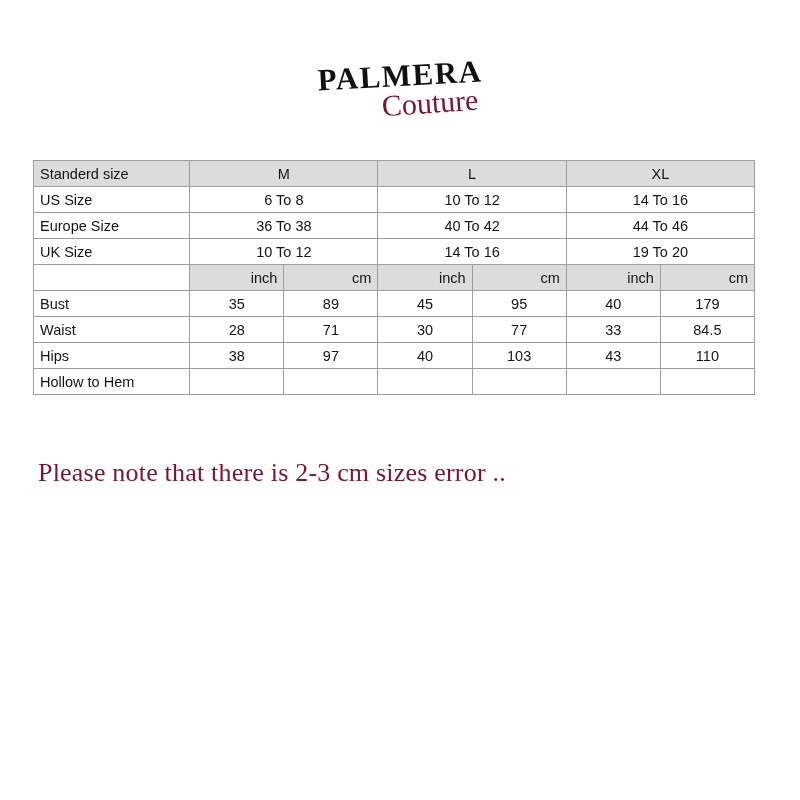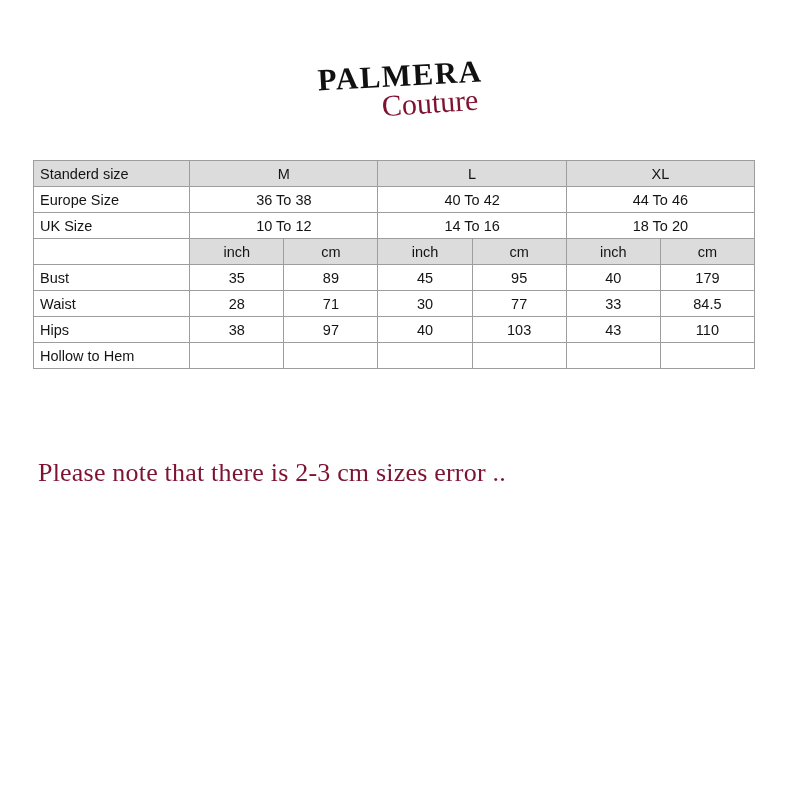--- a/index.html
+++ b/index.html
@@ -83,21 +83,21 @@
   }
   .c-center { text-align: center; }
   .hdr { background: #dcdcdc !important; }
   .hdr-blank {
     background: #ffffff !important;
     border-left: 1px solid #9d9d9d;
     border-top: 1px solid #9d9d9d;
     border-right: 1px solid #9d9d9d;
     border-bottom: 1px solid #9d9d9d;
   }
-  .sub-hdr { background: #dcdcdc !important; text-align: center; }
+  .sub-hdr { background: #dcdcdc !important; text-align: right; }
   .blank-cell { }
   col.c-label { width: 156px; }
   col.c-unit { width: 94px; }
 
   
   .note {
     position: absolute;
     left: 38px;
     top: 458px;
     font-family: "Liberation Serif", serif;
@@ -130,33 +130,39 @@
     </colgroup>
     <tbody>
 
       <tr>
         <td class="row-label hdr">Standerd size</td>
         <td class="c-center hdr" colspan="2">M</td>
         <td class="c-center hdr" colspan="2">L</td>
         <td class="c-center hdr" colspan="2">XL</td>
       </tr>
 
+      <tr>
+        <td class="row-label">US Size</td>
+        <td class="c-center" colspan="2">6 To 8</td>
+        <td class="c-center" colspan="2">10 To 12</td>
+        <td class="c-center" colspan="2">14 To 16</td>
+      </tr>
 
       <tr>
         <td class="row-label">Europe Size</td>
         <td class="c-center" colspan="2">36 To 38</td>
         <td class="c-center" colspan="2">40 To 42</td>
         <td class="c-center" colspan="2">44 To 46</td>
       </tr>
 
       <tr>
         <td class="row-label">UK Size</td>
         <td class="c-center" colspan="2">10 To 12</td>
         <td class="c-center" colspan="2">14 To 16</td>
-        <td class="c-center" colspan="2">18 To 20</td>
+        <td class="c-center" colspan="2">19 To 20</td>
       </tr>
 
       <tr>
         <td class="row-label hdr-blank"></td>
         <td class="sub-hdr">inch</td>
         <td class="sub-hdr">cm</td>
         <td class="sub-hdr">inch</td>
         <td class="sub-hdr">cm</td>
         <td class="sub-hdr">inch</td>
         <td class="sub-hdr">cm</td>

